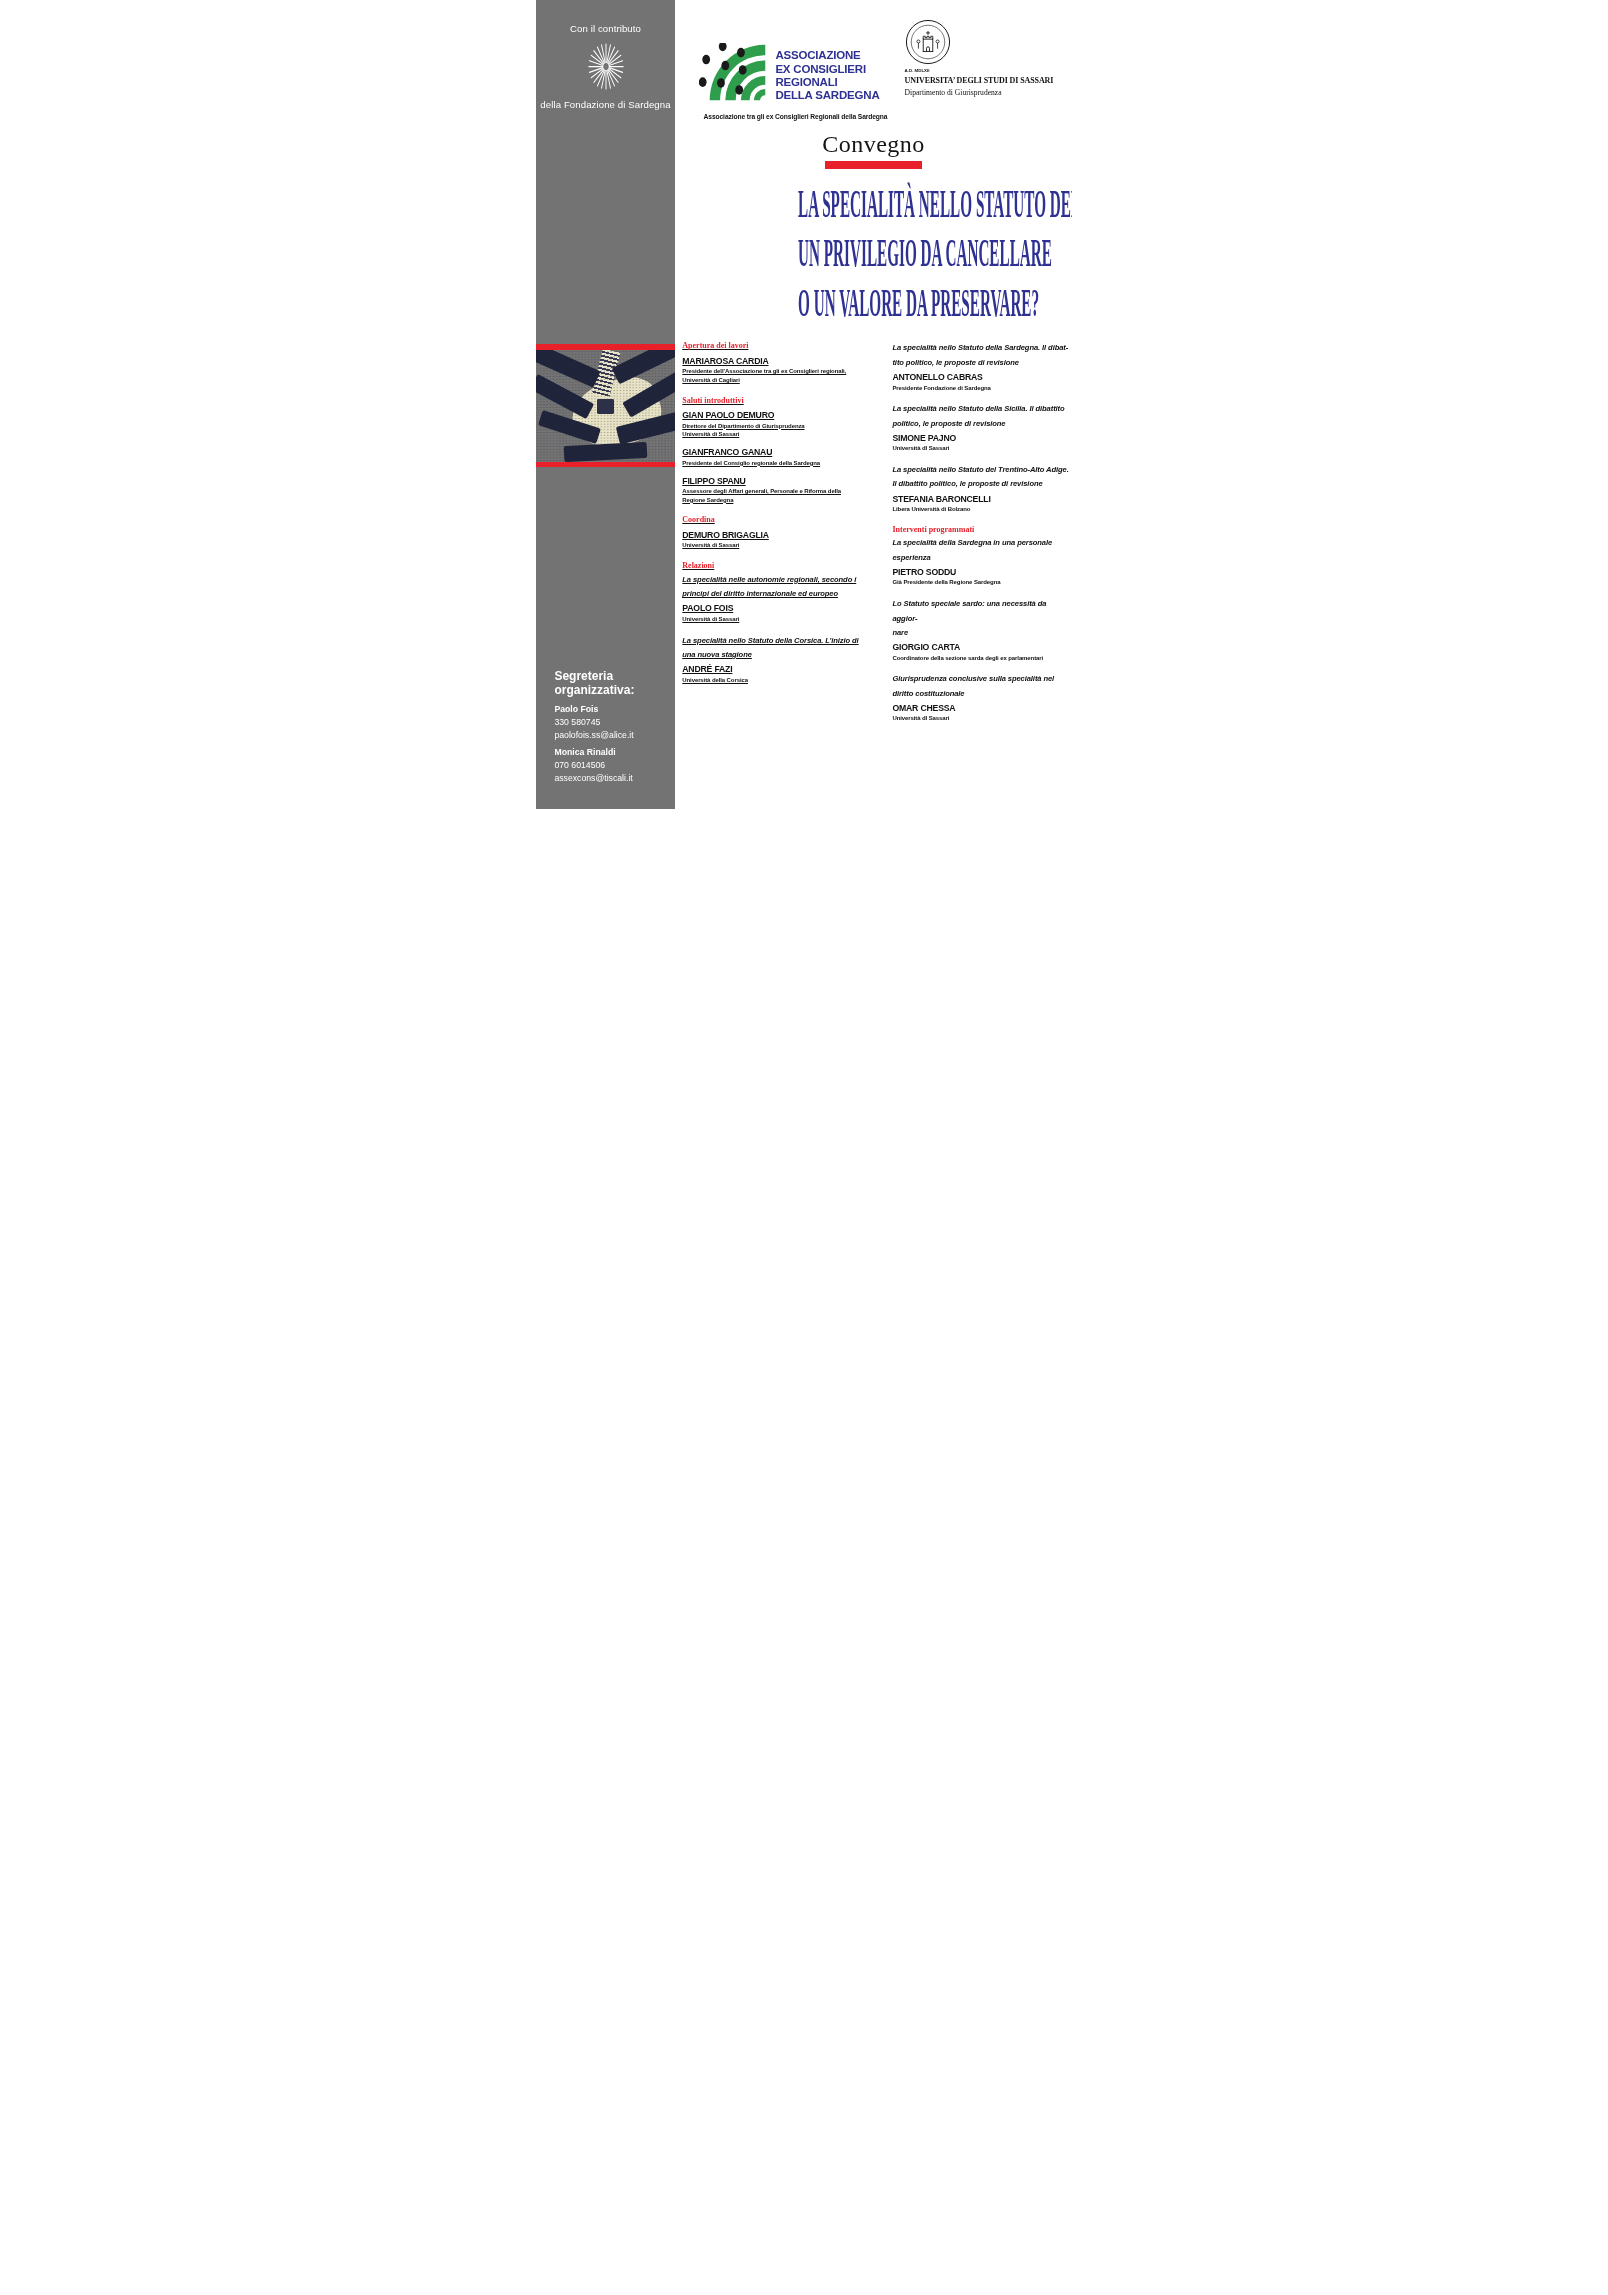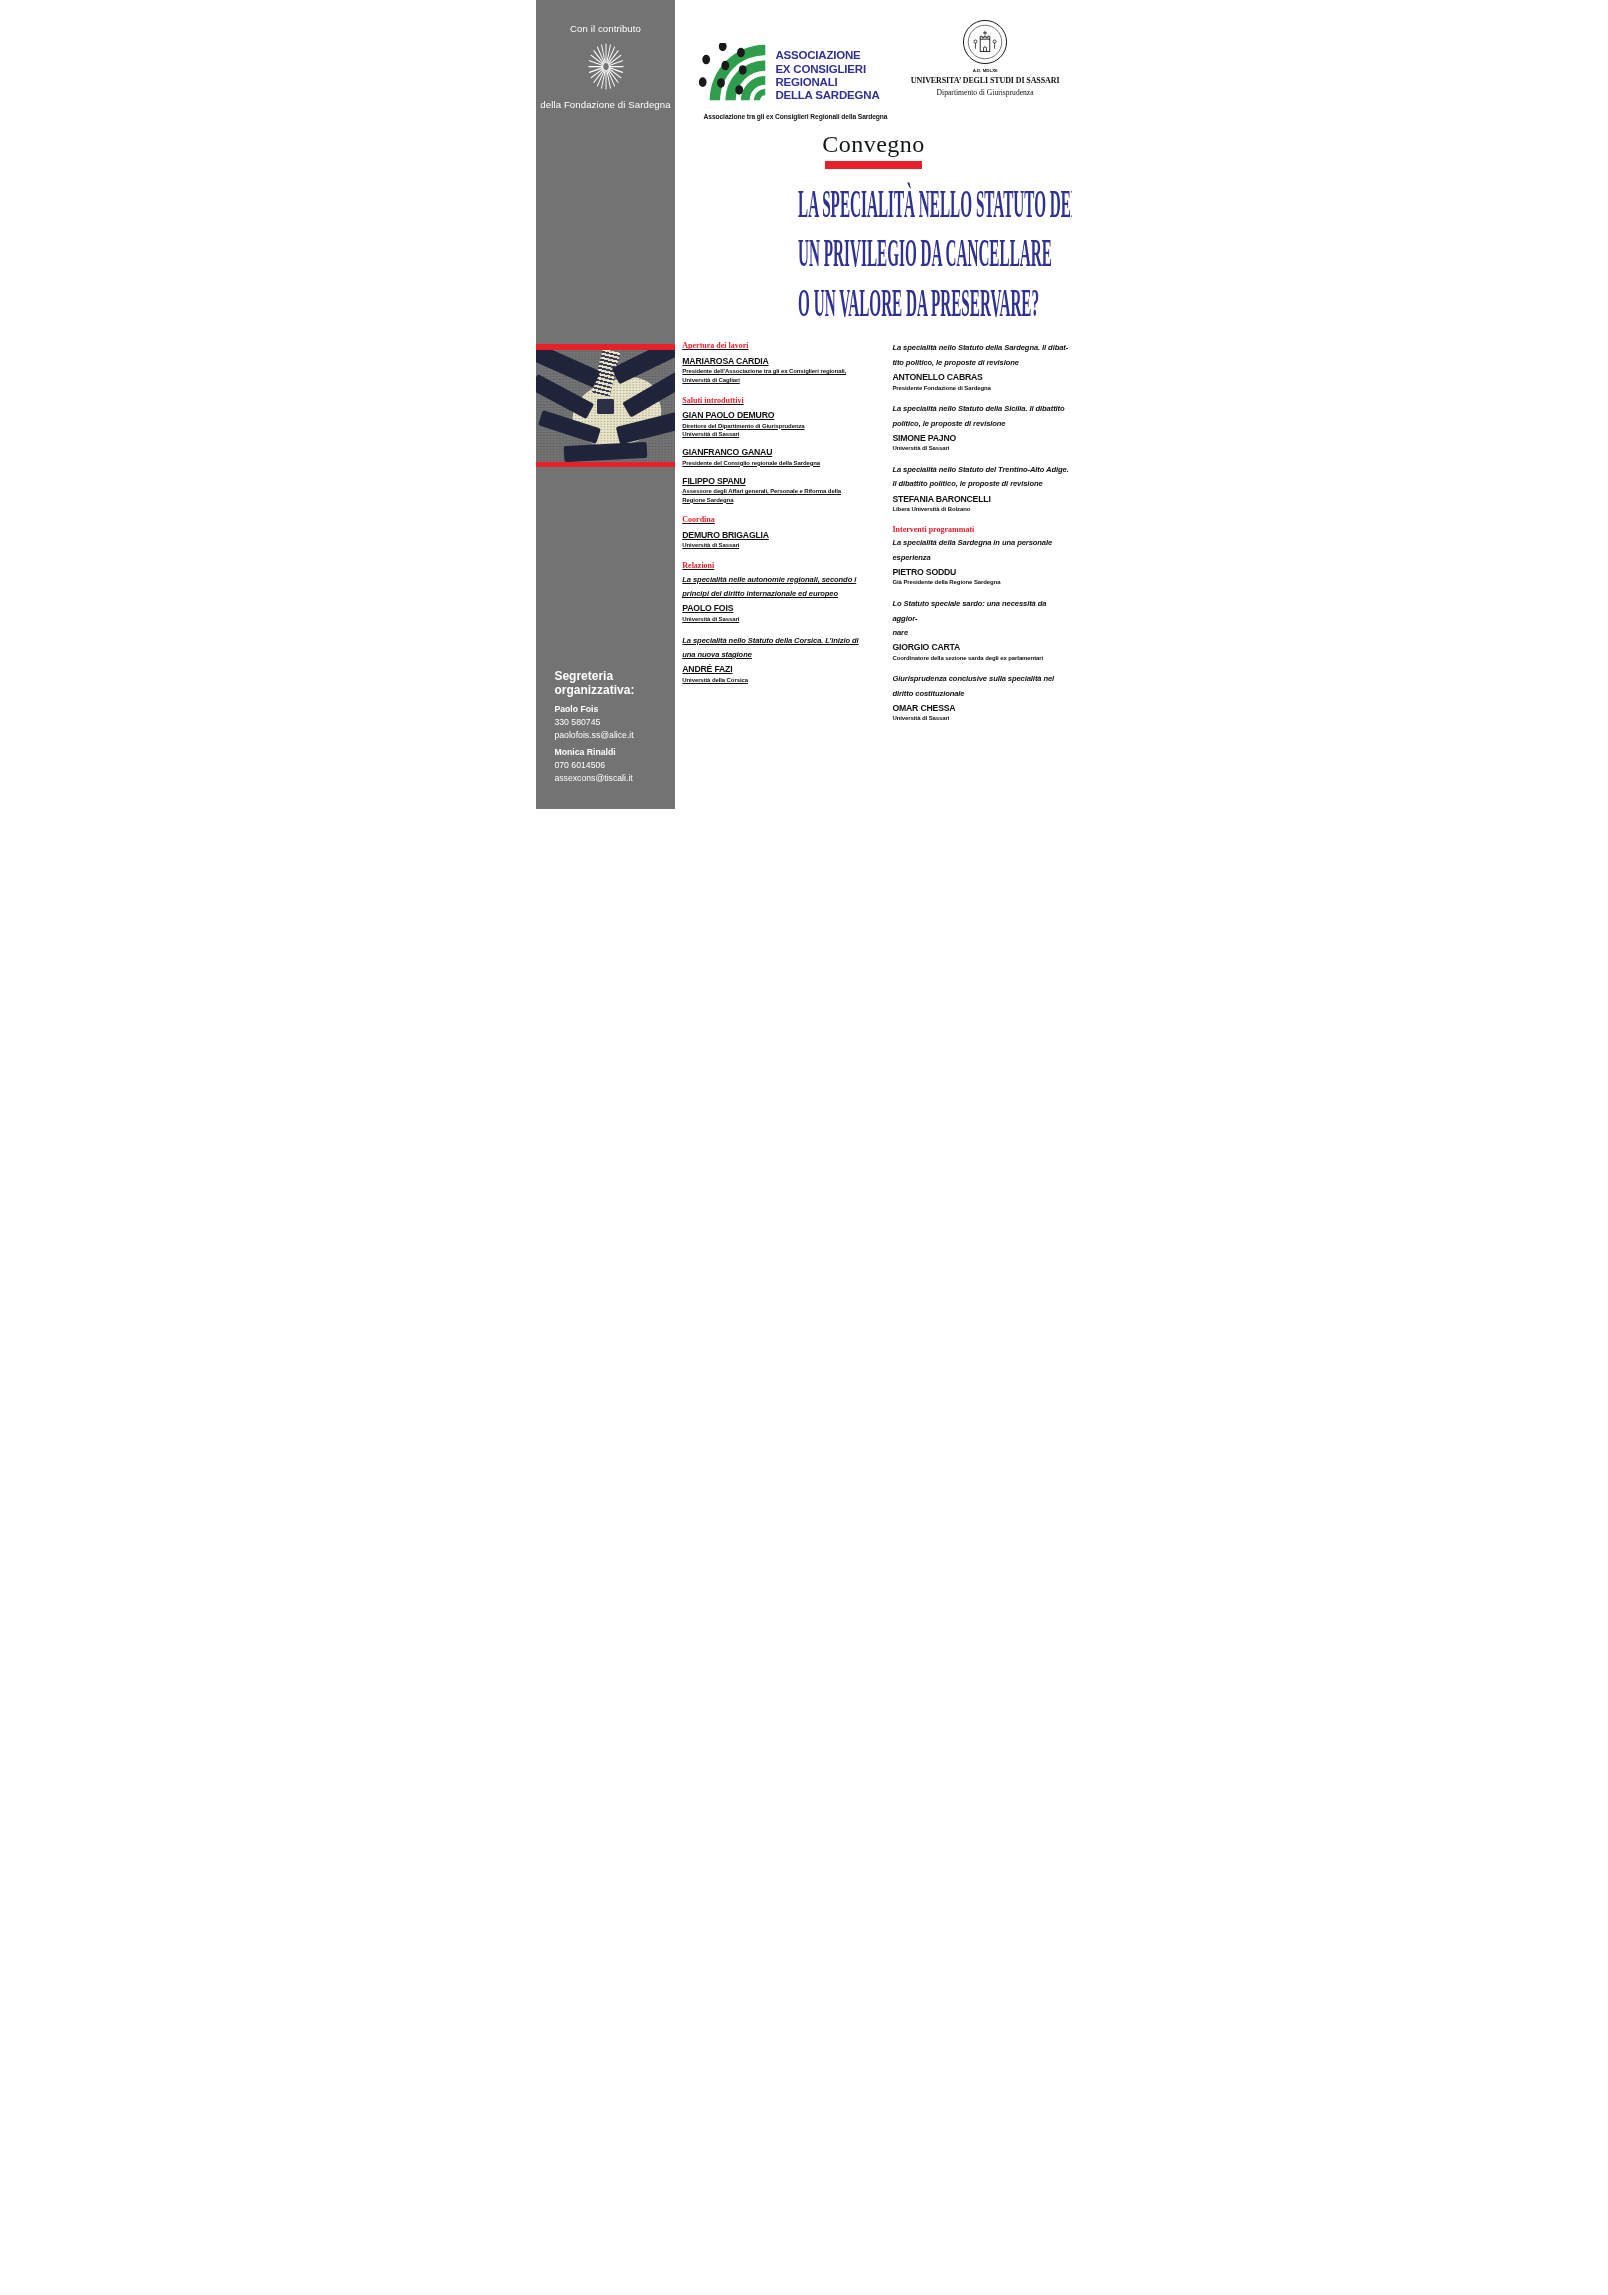--- a/index.html
+++ b/index.html
@@ -43,21 +43,21 @@
   .main{position:absolute;left:139px;top:0;right:0;bottom:0;}
 
   .logos-row{display:flex;justify-content:space-between;padding:19px 6.4px 0 24px;}
   .assoc-wrap{width:193px;}
   .assoc-top{display:flex;align-items:flex-start;gap:6.4px;margin-top:24px;}
   .assoc-name{
     color:#2e3192;font-weight:700;font-size:11.5px;line-height:1.16;
     letter-spacing:-0.2px;margin-top:6.4px;
   }
   .assoc-tagline{font-size:6.7px;font-weight:700;letter-spacing:-0.1px;margin-top:7.3px;text-align:center;width:100%;}
-  .univ-wrap{width:161px;text-align:center;color:#111;}
+  .univ-wrap{width:161px;text-align:left;color:#111;}
   .seal-caption{font-size:4.4px;font-weight:700;margin-top:0.9px;}
   .univ-name{font-family:"Liberation Serif",serif;font-weight:700;font-size:8px;letter-spacing:-0.1px;margin-top:2.8px;}
   .univ-dept{font-family:"Liberation Serif",serif;font-size:7.6px;margin-top:3.2px;}
 
   .kicker-wrap{text-align:center;margin-top:11px;}
   .kicker{font-family:"Liberation Serif",serif;font-size:24px;color:#151515;letter-spacing:0.5px;}
   .kicker-underline{width:97px;height:7.8px;background:#e7202a;margin:2.8px auto 0;}
 
   .title{margin-top:10px;text-align:center;color:#2e3192;}
   .title-line{

